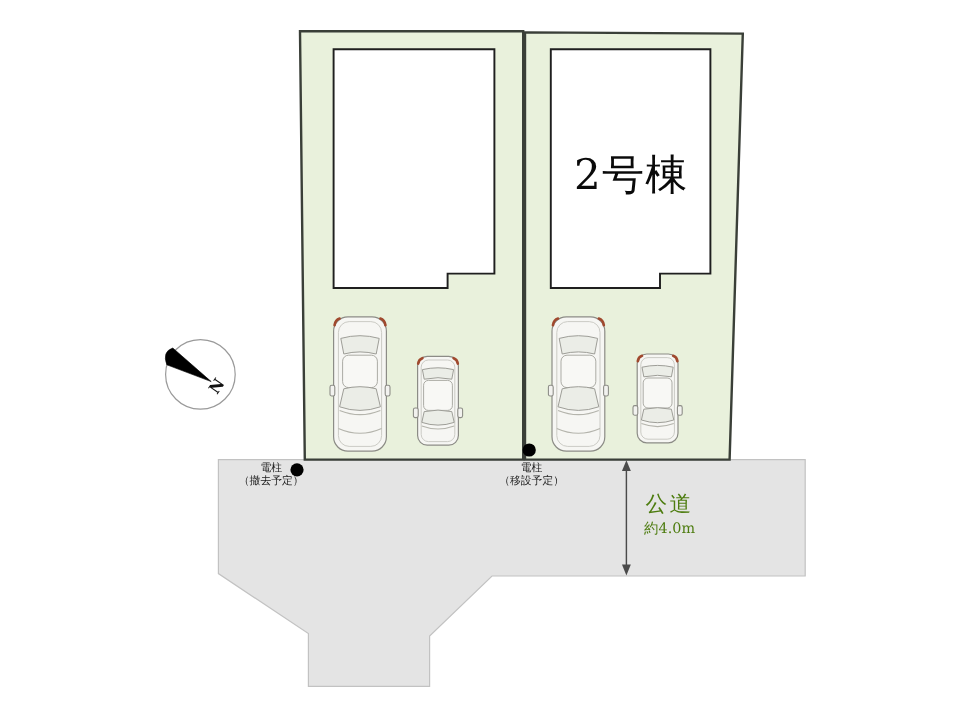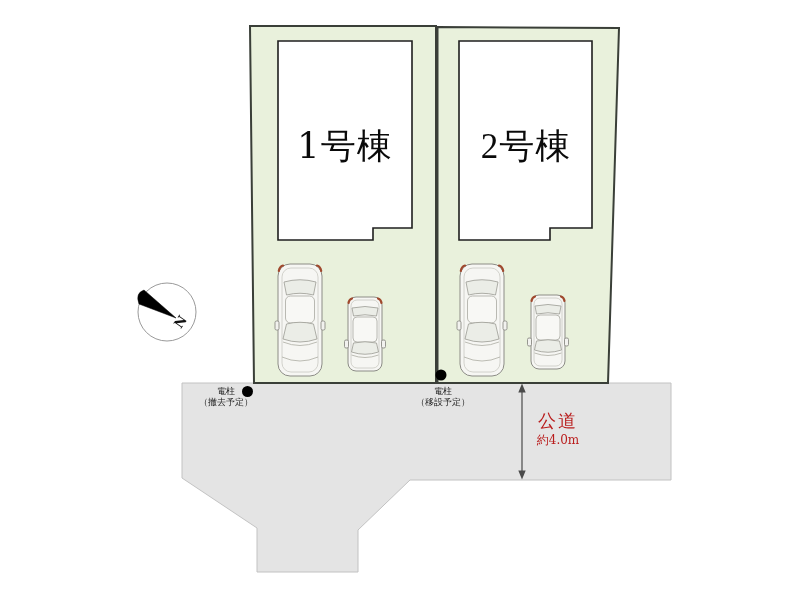--- a/index.html
+++ b/index.html
@@ -1,19 +1,19 @@
 <!DOCTYPE html>
 <html><head>
 <meta charset="utf-8">
 <style>
   html,body{margin:0;padding:0;background:#ffffff;}
   #stage{position:relative;width:800px;height:600px;background:#ffffff;overflow:hidden;
          font-family:"DejaVu Serif","Liberation Serif",serif;}
   #plan-svg{position:absolute;left:0;top:0;}
-  .overlay{position:absolute;transform:translate(-50%,-50%);text-align:center;color:#b91c1c;
+  .overlay{position:absolute;transform:translate(-50%,-50%);text-align:center;color:#4d7c0f;
            white-space:nowrap;pointer-events:none;}
   .bldg-label{font-size:35px;letter-spacing:1px;color:#0a0a0a;}
   .pole-label{font-size:9px;line-height:10.5px;color:#1c1c1c;}
   .road-label .l1{font-size:18px;line-height:21px;letter-spacing:2px;}
   .road-label .l2{font-size:12px;line-height:19px;}
   
   .cb{fill:#f6f6f3;stroke:#8c8c86;stroke-width:1;}
   .ci{fill:none;stroke:#c9c9c2;stroke-width:0.8;}
   .cw{fill:#ebede7;stroke:#9a9a93;stroke-width:0.8;}
   .cr{fill:#f8f8f5;stroke:#a8a8a1;stroke-width:0.8;}
@@ -86,22 +86,21 @@
       <polygon class="arrowhead" points="522,479.5 518.3,470.5 525.7,470.5"></polygon>
     </g>
 
     <g>
       <circle class="compass-circle" cx="167" cy="312" r="29"></circle>
       <path class="compass-needle" d="M176,318 L139,304 Q135,293 144,290 Z"></path>
       <text class="compass-n" x="175" y="328" transform="rotate(-55 179 323)">N</text>
     </g>
   </svg>
 
-  <div class="overlay bldg-label" style="left:345px;top:146px;">1号棟</div>
-  <div class="overlay bldg-label" style="left:526px;top:146px;font-family:Liberation Serif, serif;">2号棟</div>
+  <div class="overlay bldg-label" style="left:526px;top:146px;">2号棟</div>
 
   <div class="overlay pole-label" style="left:226px;top:396px;">
     <div>電柱</div>
     <div>（撤去予定）</div>
   </div>
   <div class="overlay pole-label" style="left:443px;top:396px;">
     <div>電柱</div>
     <div>（移設予定）</div>
   </div>
 

